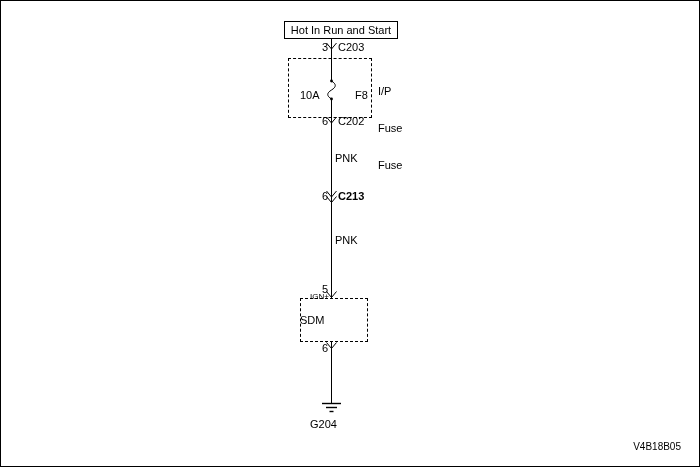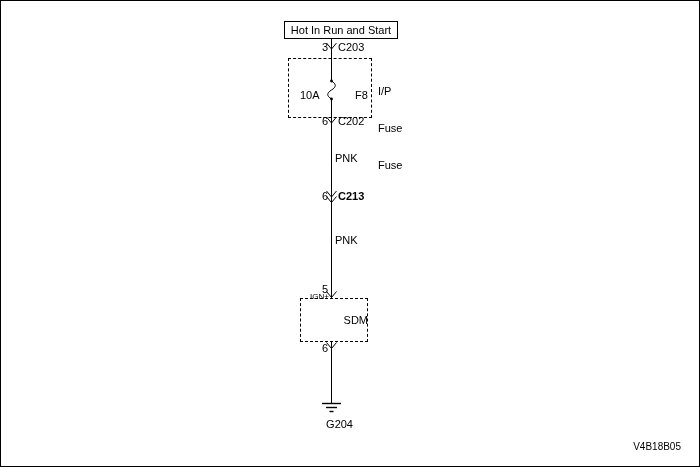--- a/index.html
+++ b/index.html
@@ -15,21 +15,21 @@
   }
   svg.wires { position:absolute; left:0; top:0; width:700px; height:467px; }
   .label {
     position:absolute;
     font-size:11px;
     line-height:12px;
     color:#000;
     white-space:pre;
   }
   .right { text-align:right; }
-  .center { text-align:right; }
+  .center { text-align:left; }
   .tiny { font-size:8px; line-height:9px; }
   .small { font-size:10px; line-height:11px; }
   .box {
     position:absolute;
     box-sizing:border-box;
     border:1px solid #000;
     background:transparent;
   }
   .dashed { border-style:dashed; }
   .power-box {

